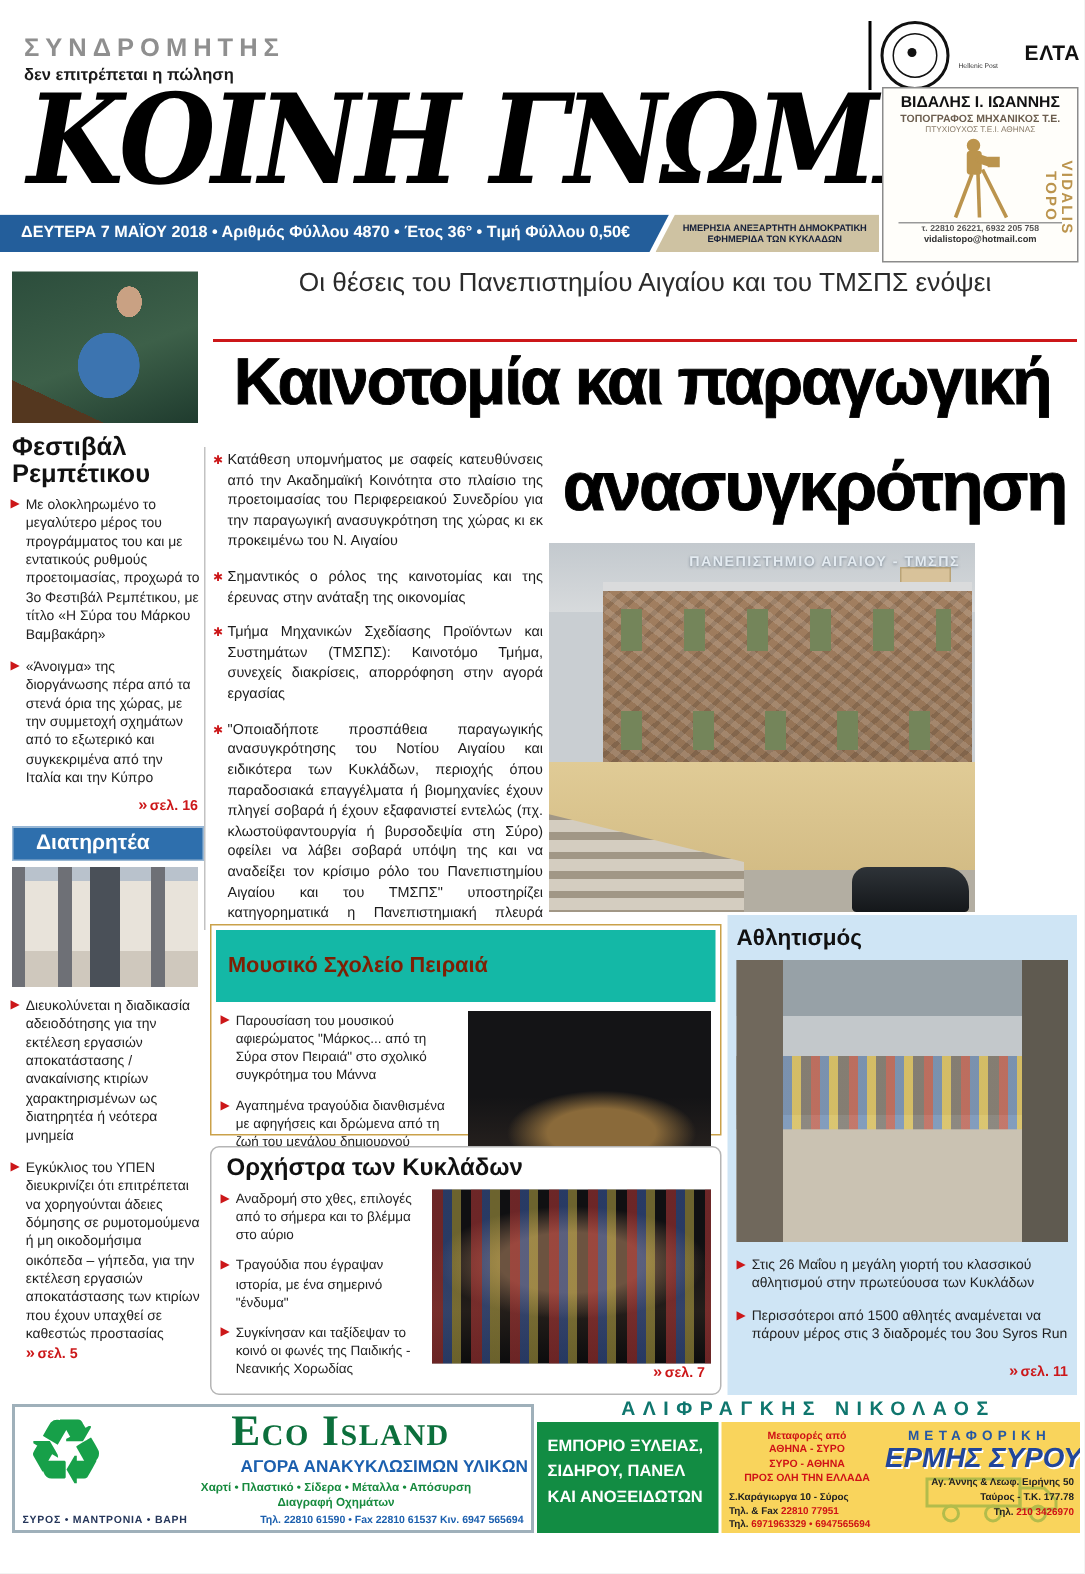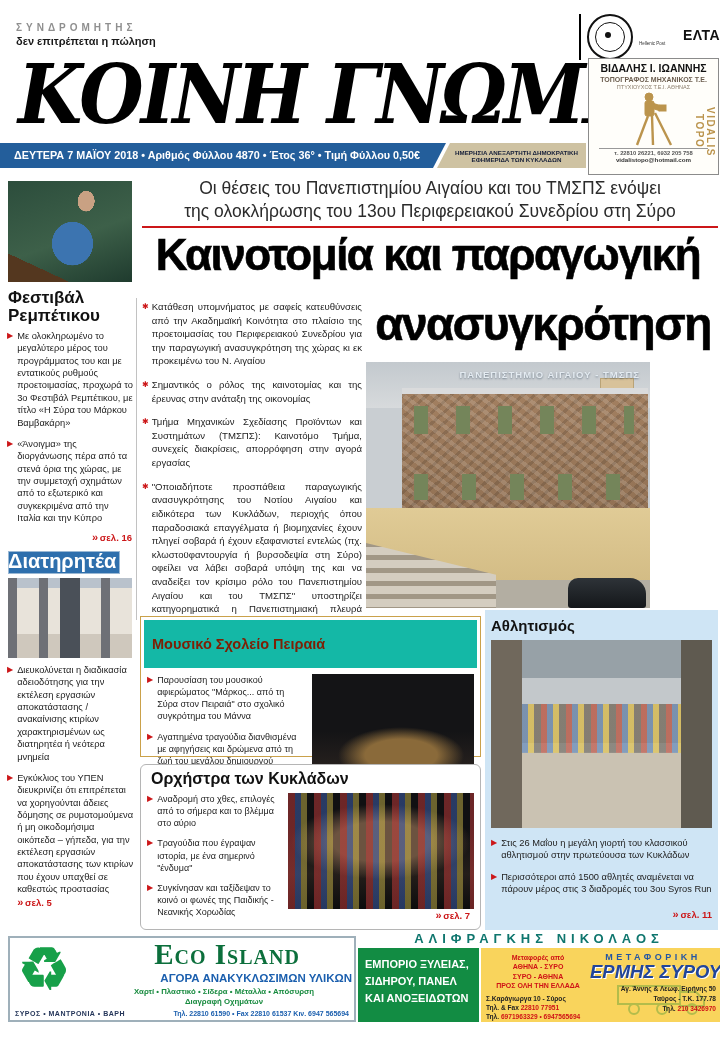--- a/index.html
+++ b/index.html
@@ -1,20 +1,20 @@
 <!DOCTYPE html>
 <html><head>
 <meta charset="utf-8">
 <style>
   html,body{margin:0;padding:0;background:#e9e9e9;}
   .page{position:relative;width:723px;height:1049px;background:#fff;overflow:hidden;
         font-family:"Liberation Sans",sans-serif;color:#111;}
   
   .subscriber{position:absolute;left:16px;top:22px;}
-  .sub1{font-size:10px;letter-spacing:4px;color:#8f8f8f;font-weight:bold;}
+  .sub1{font-size:17px;letter-spacing:4px;color:#8f8f8f;font-weight:bold;text-align:right;}
   .sub2{font-size:11px;font-weight:bold;color:#1a1a1a;margin-top:2px;}
   .stamps{position:absolute;left:579px;top:13px;width:142px;height:48px;display:flex;align-items:center;gap:6px;}
   .permit-box{width:37px;height:46px;border:1.5px solid #000;box-sizing:border-box;text-align:center;overflow:hidden;background:#fff;}
   .permit-box div{font-size:5px;line-height:1.25;border-bottom:1px solid #999;padding:1px 0;}
   .permit-box .pbB{font-weight:bold;}
   .round-stamp{width:42px;height:42px;border-radius:50%;border:2px solid #111;position:relative;background:#fff;flex:0 0 auto;}
   .rs-inner{position:absolute;left:6px;top:6px;right:6px;bottom:6px;border:1px solid #111;border-radius:50%;}
   .rs-dot{position:absolute;left:16px;top:16px;width:6px;height:6px;background:#111;border-radius:50%;}
   .elta{display:flex;align-items:center;gap:2px;}
   .elta-text{display:flex;flex-direction:column;line-height:1;}
@@ -51,22 +51,22 @@
         linear-gradient(160deg,#2c4d3c,#3d6049 55%,#1f3b2e);}
   .festival-title{position:absolute;left:8px;top:289px;width:124px;font-size:17px;font-weight:900;line-height:1.08;}
   .side-bullets{position:absolute;width:127px;}
   .fb{left:7px;top:330px;}
   .hb{left:7px;top:664px;}
   .sbul{display:flex;gap:4px;margin-bottom:9px;font-size:9.3px;line-height:1.33;color:#222;}
   .sbul .arrow{color:#cc1719;font-size:8px;margin-top:1px;flex:0 0 auto;}
   .pref{color:#cc1719;font-weight:bold;font-size:9.5px;white-space:nowrap;}
   .pref .pa{font-size:11px;letter-spacing:-1px;}
   .fest-ref{position:absolute;left:8px;top:527px;width:124px;text-align:right;}
-  .heritage-bar{position:absolute;left:8px;top:551px;width:112px;height:23px;background:#2e6fad;color:#fff;
-      font-weight:900;font-size:20px;line-height:21px;padding-left:0;box-sizing:border-box;box-shadow:inset 0 0 0 1px #9ab8d4;}
+  .heritage-bar{position:absolute;left:8px;top:551px;width:128px;height:23px;background:#2e6fad;color:#fff;
+      font-weight:900;font-size:14px;line-height:21px;padding-left:16px;box-sizing:border-box;box-shadow:inset 0 0 0 1px #9ab8d4;}
   .building-photo{position:absolute;left:8px;top:578px;width:124px;height:80px;
       background:
         linear-gradient(90deg,rgba(0,0,0,0) 0 42%,#4a5058 42% 58%,rgba(0,0,0,0) 58%),
         repeating-linear-gradient(90deg,#6e7076 0 9px,rgba(0,0,0,0) 9px 31px),
         linear-gradient(#b9c2cc 0 12%,#e8e3da 12% 70%,#cfc8bd 70%);}
   .vrule{position:absolute;left:136px;top:298px;width:1px;height:322px;background:#c2c2c2;}
   
   .kicker{position:absolute;left:142px;top:177px;width:576px;text-align:center;font-size:17.5px;
       color:#2b2b2b;line-height:1.32;}
   .red-rule{position:absolute;left:142px;top:226px;width:576px;height:2px;background:#cc1719;}
@@ -246,21 +246,20 @@
       <span><span>Εγκύκλιος του ΥΠΕΝ διευκρινίζει ότι επιτρέπεται να χορηγούνται άδειες δόμησης σε ρυμοτομούμενα ή μη οικοδομήσιμα οικόπεδα – γήπεδα, για την εκτέλεση εργασιών αποκατάστασης των κτιρίων που έχουν υπαχθεί σε καθεστώς προστασίας</span>
         <span class="pref"> <span class="pa">»</span> <span>σελ. 5</span></span>
       </span>
     </div>
   </div>
 
   <div class="vrule"></div>
 
   <div class="kicker">
     <div>Οι θέσεις του Πανεπιστημίου Αιγαίου και του ΤΜΣΠΣ ενόψει</div>
-    <div>της ολοκλήρωσης του 13ου Περιφερειακού Συνεδρίου στη Σύρο</div>
   </div>
   <div class="red-rule"></div>
   <div class="headline1">Καινοτομία και παραγωγική</div>
   <div class="headline2">ανασυγκρότηση</div>
 
   <div class="lead-bullets">
     <div class="lbul">
       <span class="star">✱</span>
       <span>Κατάθεση υπομνήματος με σαφείς κατευθύνσεις από την Ακαδημαϊκή Κοινότητα στο πλαίσιο της προετοιμασίας του Περιφερειακού Συνεδρίου για την παραγωγική ανασυγκρότηση της χώρας κι εκ προκειμένω του Ν. Αιγαίου</span>
     </div>

